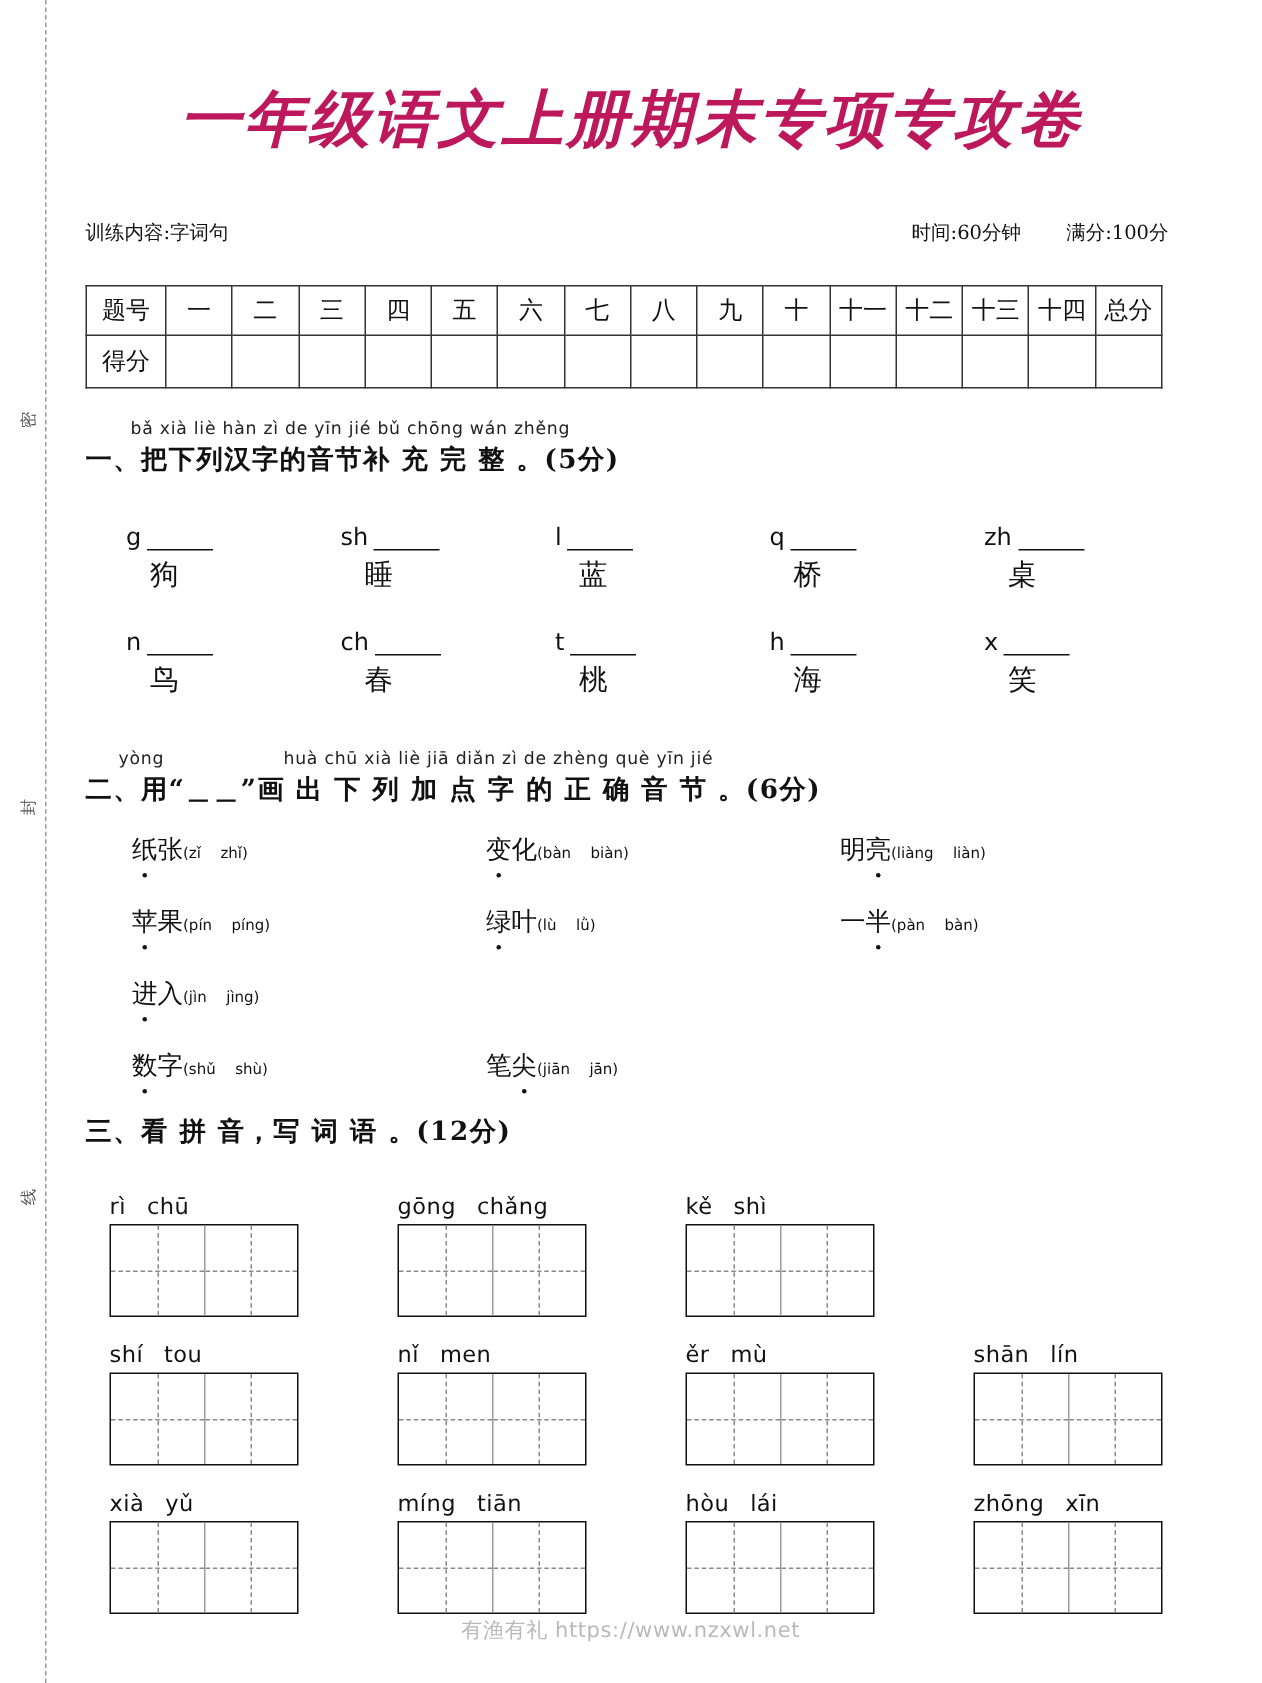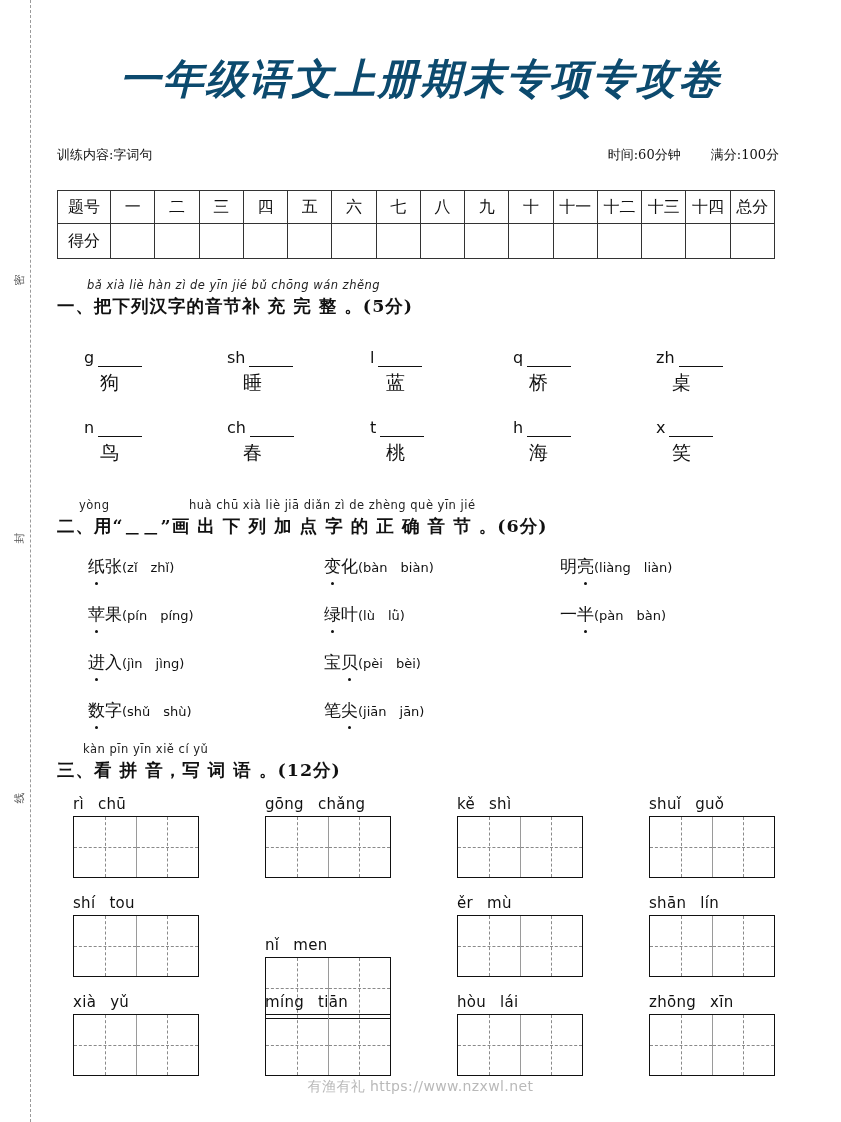--- a/index.html
+++ b/index.html
@@ -53,21 +53,21 @@
     position: absolute;
     left: 0;
     right: 0;
     top: 52px;
     text-align: center;
     font-size: 41px;
     font-weight: 700;
     letter-spacing: 2px;
     font-family: "DejaVu Serif", "Liberation Serif", serif;
     font-style: italic;
-    color: #0c4a6e;
+    color: #be185d;
   }
 
   
   .meta {
     position: absolute;
     left: 57px;
     right: 62px;
     top: 146px;
     height: 20px;
     font-size: 13px;
@@ -186,21 +186,21 @@
     left: 50%;
     bottom: -7px;
     width: 3.5px;
     height: 3.5px;
     margin-left: -1.75px;
     background: #111;
     border-radius: 50%;
   }
   .pick-cell .py {
     font-family: "DejaVu Sans", "Liberation Sans", sans-serif;
-    font-size: 13px;
+    font-size: 10px;
   }
   .pick-cell .py .opt { margin-right: 13px; }
   .pick-cell .py .opt:last-child { margin-right: 0; }
 
   
   .write-area {
     position: absolute;
     left: 0;
     right: 0;
     top: 795px;
@@ -327,21 +327,21 @@
         <td></td>
         <td></td>
         <td></td>
         <td></td>
         <td></td>
       </tr>
     </tbody>
   </table>
 
   <div class="section-head" style="top:278px;">
-    <div class="sec-pinyin" style="padding-left:30px;font-style:italic;">bǎ xià liè hàn zì de yīn jié bǔ chōng wán zhěng</div>
+    <div class="sec-pinyin" style="padding-left:30px;">bǎ xià liè hàn zì de yīn jié bǔ chōng wán zhěng</div>
     <div class="sec-title">一、把下列汉字的音节补 充  完  整 。(5分)</div>
   </div>
 
   <div class="syl-row" style="top:348px;">
     <div class="syl-item">
       <div class="syl-top"><span>g</span><span class="blank"></span></div>
       <div class="syl-char">狗</div>
     </div>
     <div class="syl-item">
       <div class="syl-top"><span>sh</span><span class="blank"></span></div>
@@ -413,37 +413,33 @@
       </div>
       <div class="pick-cell">
         <span class="word"><span>一</span><span class="dotted">半</span><span></span></span><span class="py">(<span class="opt">pàn</span><span class="opt">bàn</span>)</span>
       </div>
     </div>
 
     <div class="pick-row">
       <div class="pick-cell">
         <span class="word"><span></span><span class="dotted">进</span><span>入</span></span><span class="py">(<span class="opt">jìn</span><span class="opt">jìng</span>)</span>
       </div>
-      <div class="pick-cell">
-        <span class="word"><span>宝</span><span class="dotted">贝</span><span></span></span><span class="py">(<span class="opt">pèi</span><span class="opt">bèi</span>)</span>
-      </div>
     </div>
 
     <div class="pick-row">
       <div class="pick-cell">
         <span class="word"><span></span><span class="dotted">数</span><span>字</span></span><span class="py">(<span class="opt">shǔ</span><span class="opt">shù</span>)</span>
       </div>
       <div class="pick-cell">
         <span class="word"><span>笔</span><span class="dotted">尖</span><span></span></span><span class="py">(<span class="opt">jiān</span><span class="opt">jān</span>)</span>
       </div>
     </div>
   </div>
 
   <div class="section-head" style="top:742px;">
-    <div class="sec-pinyin" style="padding-left:26px;">kàn pīn yīn  xiě cí yǔ</div>
     <div class="sec-title">三、看 拼 音，写 词 语 。(12分)</div>
   </div>
 
   <div class="write-area">
 
     <div class="write-row">
       <div class="write-item" style="left:73px;">
         <div class="write-py"><span>rì</span><span>chū</span></div>
         <div class="grid-boxes">
             <div class="grid-cell"></div>
@@ -457,38 +453,31 @@
             <div class="grid-cell"></div>
           </div>
       </div>
       <div class="write-item" style="left:457px;">
         <div class="write-py"><span>kě</span><span>shì</span></div>
         <div class="grid-boxes">
             <div class="grid-cell"></div>
             <div class="grid-cell"></div>
           </div>
       </div>
-      <div class="write-item" style="left:649px;">
-        <div class="write-py"><span>shuǐ</span><span>guǒ</span></div>
-        <div class="grid-boxes">
-            <div class="grid-cell"></div>
-            <div class="grid-cell"></div>
-          </div>
-      </div>
     </div>
 
     <div class="write-row">
       <div class="write-item" style="left:73px;">
         <div class="write-py"><span>shí</span><span>tou</span></div>
         <div class="grid-boxes">
             <div class="grid-cell"></div>
             <div class="grid-cell"></div>
           </div>
       </div>
-      <div class="write-item" style="left:265px;margin-top:42px;">
+      <div class="write-item" style="left:265px;">
         <div class="write-py"><span>nǐ</span><span>men</span></div>
         <div class="grid-boxes">
             <div class="grid-cell"></div>
             <div class="grid-cell"></div>
           </div>
       </div>
       <div class="write-item" style="left:649px;">
         <div class="write-py"><span>shān</span><span>lín</span></div>
         <div class="grid-boxes">
             <div class="grid-cell"></div>

